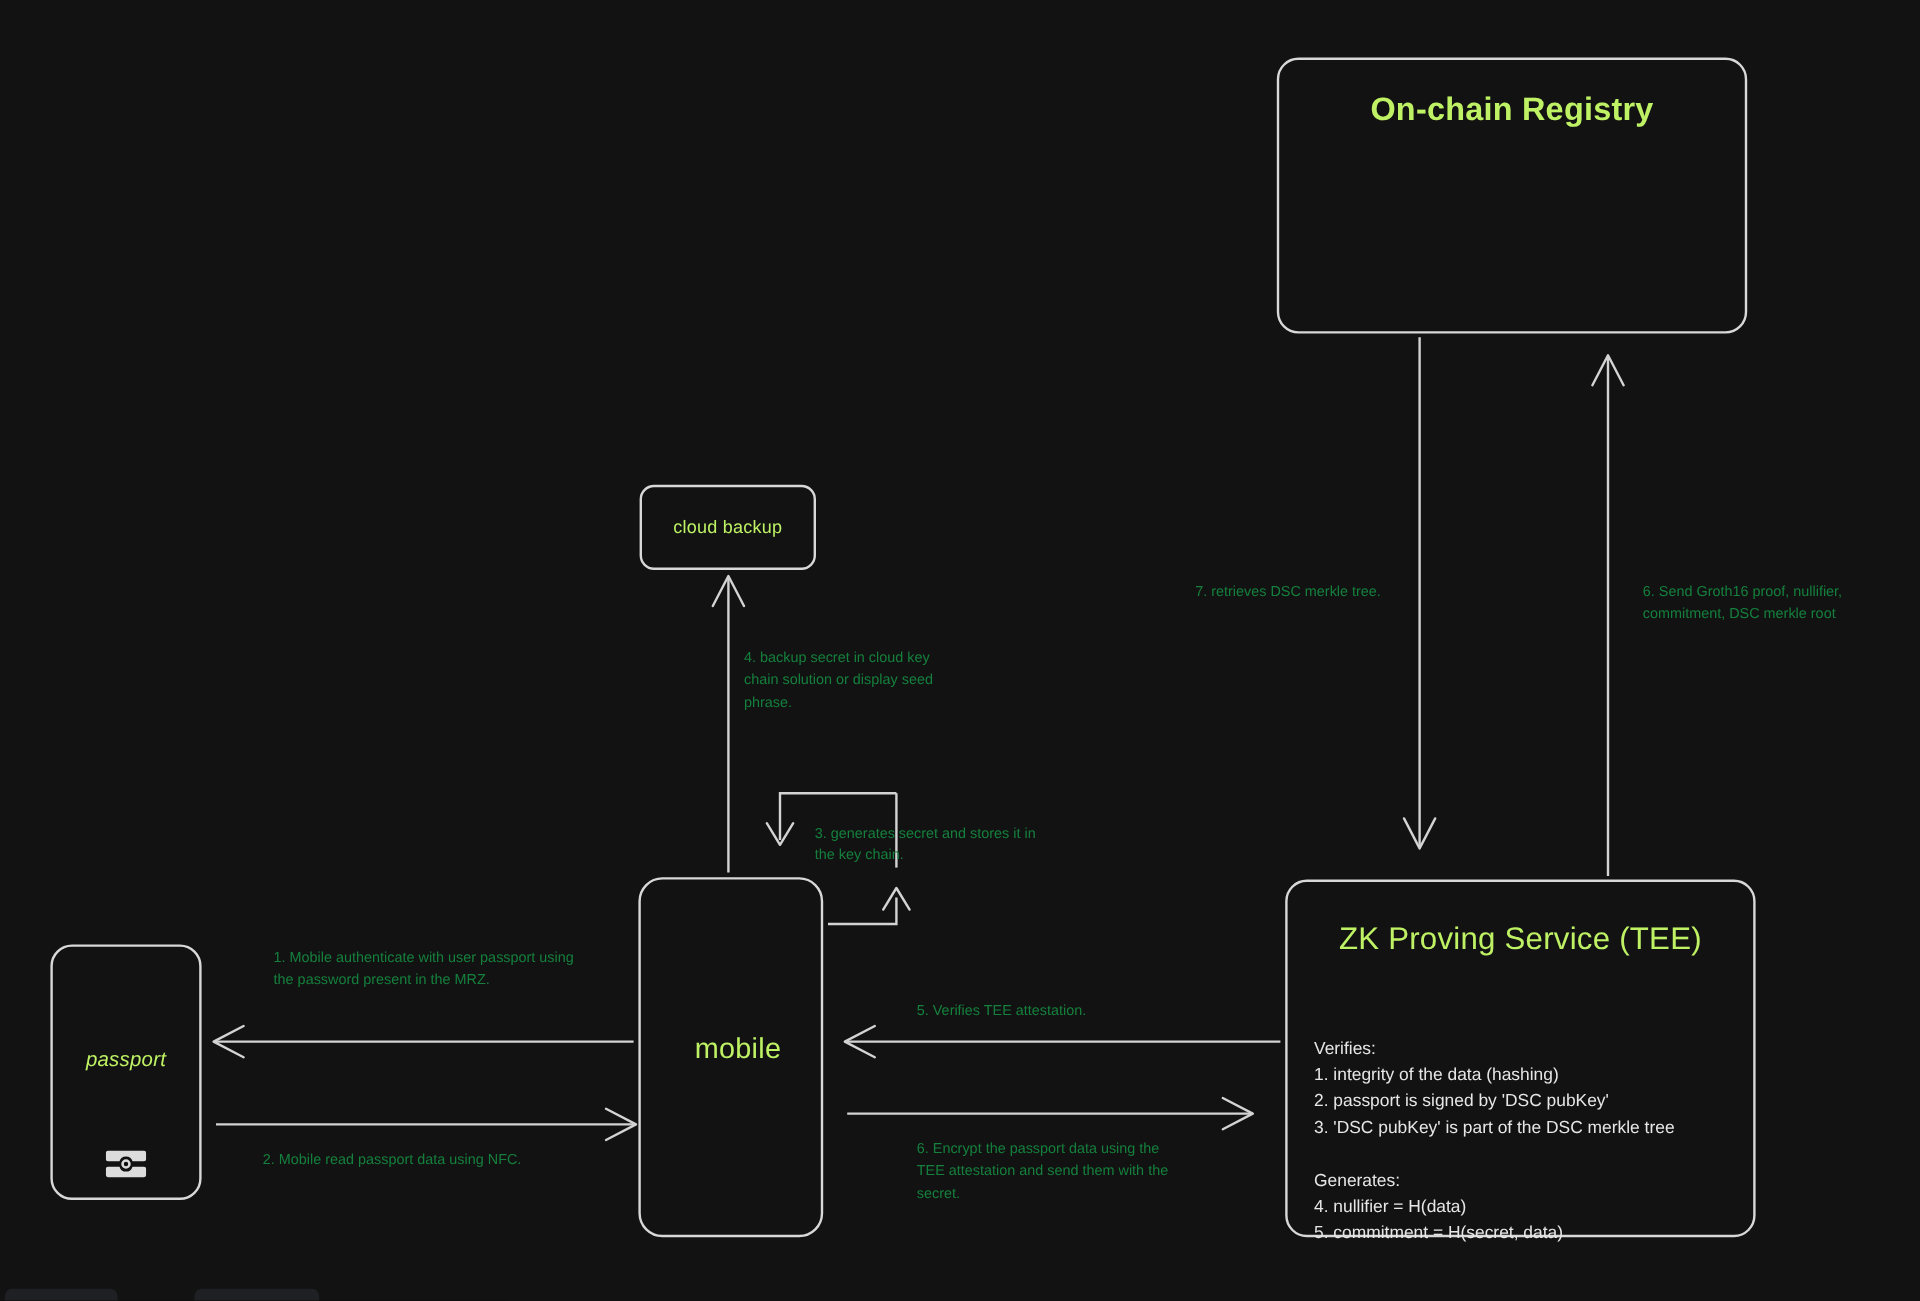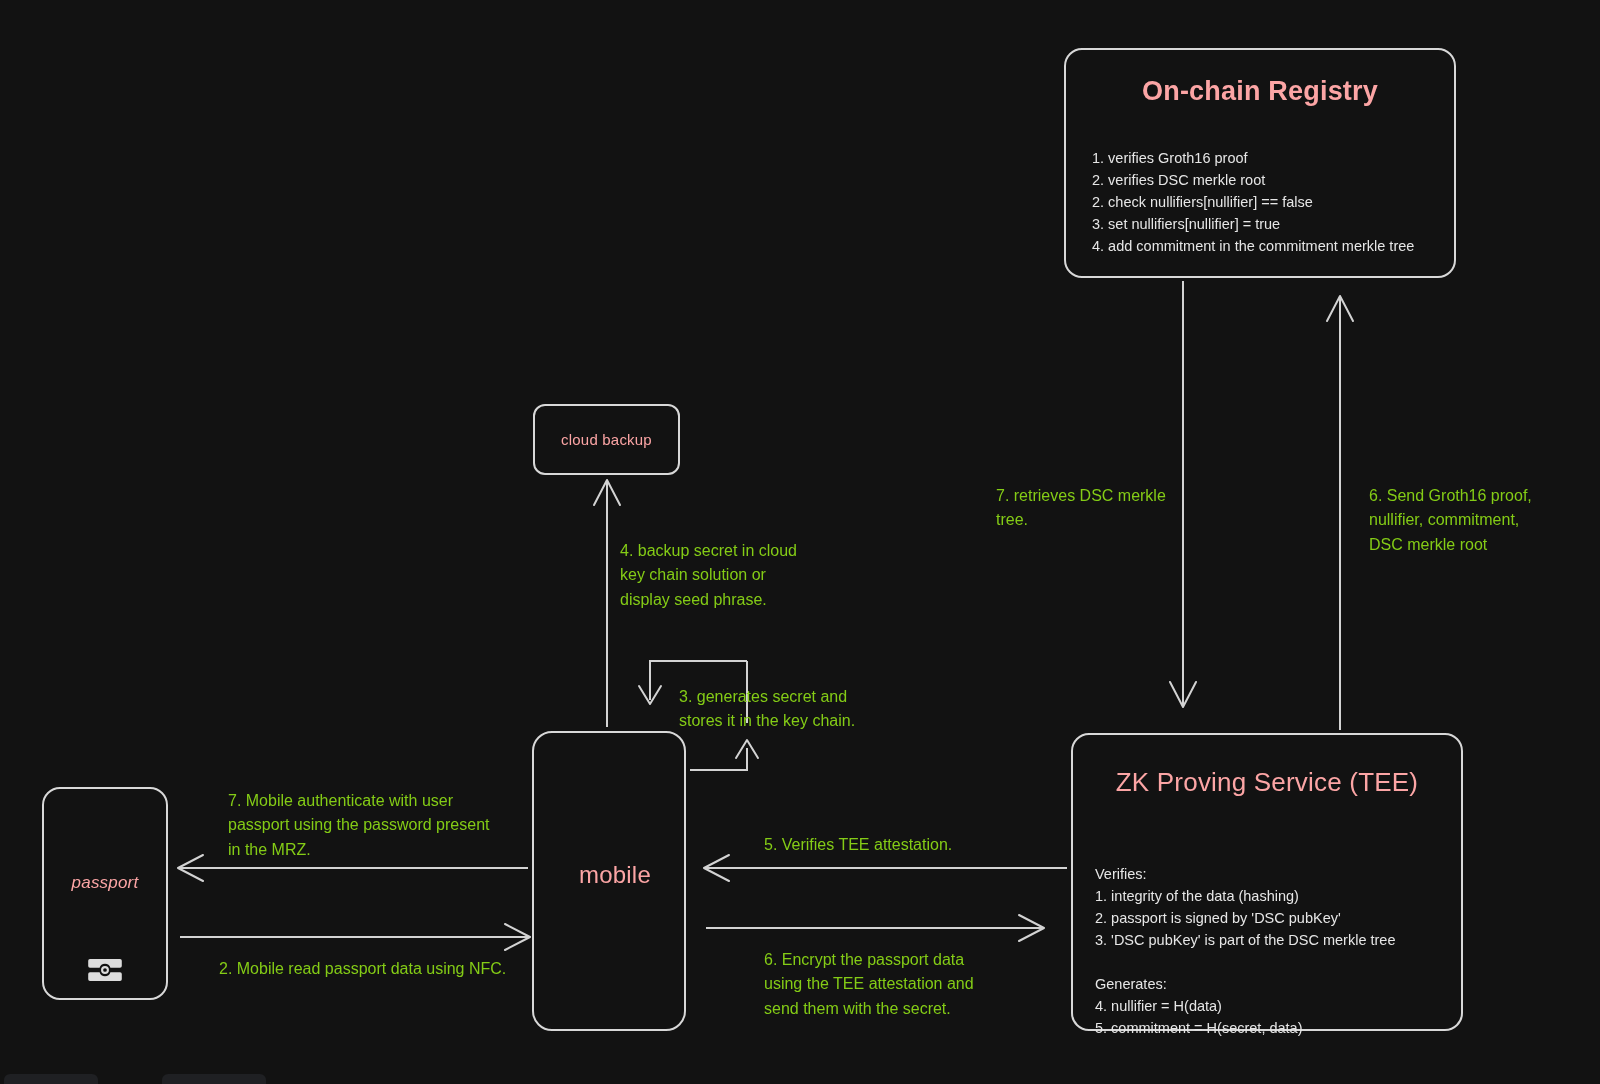--- a/index.html
+++ b/index.html
@@ -24,21 +24,21 @@
     box-sizing: border-box;
     border: 2px solid #d8d8d8;
     border-radius: 14px;
     background: #121212;
   }
   .node-title {
     position: absolute;
     left: 0;
     right: 0;
     text-align: center;
-    color: #fca5a5;
+    color: #bef264;
     letter-spacing: .2px;
   }
   .node-body {
     position: absolute;
     color: #e6e6e6;
     line-height: 1.52;
     white-space: pre-line;
   }
   
   #node-passport {
@@ -120,22 +120,22 @@
   }
   #node-zk .node-body {
     left: 22px;
     top: 112px;
     font-size: 14.5px;
     margin-top: 16px;
   }
   
   .edge-label {
     position: absolute;
-    color: #84cc16;
-    font-size: 16px;
+    color: #15803d;
+    font-size: 12px;
     line-height: 1.53;
     white-space: pre-line;
   }
   #label-1 { left: 228px; top: 789px; width: 270px; }
   #label-2 { left: 219px; top: 957px; width: 300px; }
   #label-3 { left: 679px; top: 685px; width: 185px; }
   #label-4 { left: 620px; top: 525px; width: 185px; margin-top: 14px; }
   #label-5 { left: 764px; top: 833px; width: 220px; }
   #label-6m { left: 764px; top: 948px; width: 215px; }
   #label-7 { left: 996px; top: 484px; width: 170px; }
@@ -235,41 +235,36 @@
   <div class="node" id="node-mobile">
     <div class="node-title">mobile</div>
   </div>
 
   <div class="node" id="node-cloud">
     <div class="node-title">cloud backup</div>
   </div>
 
   <div class="node" id="node-registry">
     <div class="node-title">On-chain Registry</div>
-    <div class="node-body">1. verifies Groth16 proof
-2. verifies DSC merkle root
-2. check nullifiers[nullifier] == false
-3. set nullifiers[nullifier] = true
-4. add commitment in the commitment merkle tree</div>
   </div>
 
   <div class="node" id="node-zk">
     <div class="node-title">ZK Proving Service
 (TEE)</div>
     <div class="node-body">Verifies:
 1. integrity of the data (hashing)
 2. passport is signed by 'DSC pubKey'
 3. 'DSC pubKey' is part of the DSC merkle tree
 
 Generates:
 4. nullifier = H(data)
 5. commitment = H(secret, data)</div>
   </div>
 
-  <div class="edge-label" id="label-1">7. Mobile authenticate with user passport using the password present in the MRZ.</div>
+  <div class="edge-label" id="label-1">1. Mobile authenticate with user passport using the password present in the MRZ.</div>
   <div class="edge-label" id="label-2">2. Mobile read passport data using NFC.</div>
   <div class="edge-label" id="label-3">3. generates secret and stores it in the key chain.</div>
   <div class="edge-label" id="label-4">4. backup secret in cloud key chain solution or display seed phrase.</div>
   <div class="edge-label" id="label-5">5. Verifies TEE attestation.</div>
   <div class="edge-label" id="label-6m">6. Encrypt the passport data using the TEE attestation and send them with the secret.</div>
   <div class="edge-label" id="label-7">7. retrieves DSC merkle tree.</div>
   <div class="edge-label" id="label-6r">6. Send Groth16 proof, nullifier, commitment, DSC merkle root</div>
 
   <div class="bottom-chip" id="bottom-chip-1"></div>
   <div class="bottom-chip" id="bottom-chip-2"></div>

